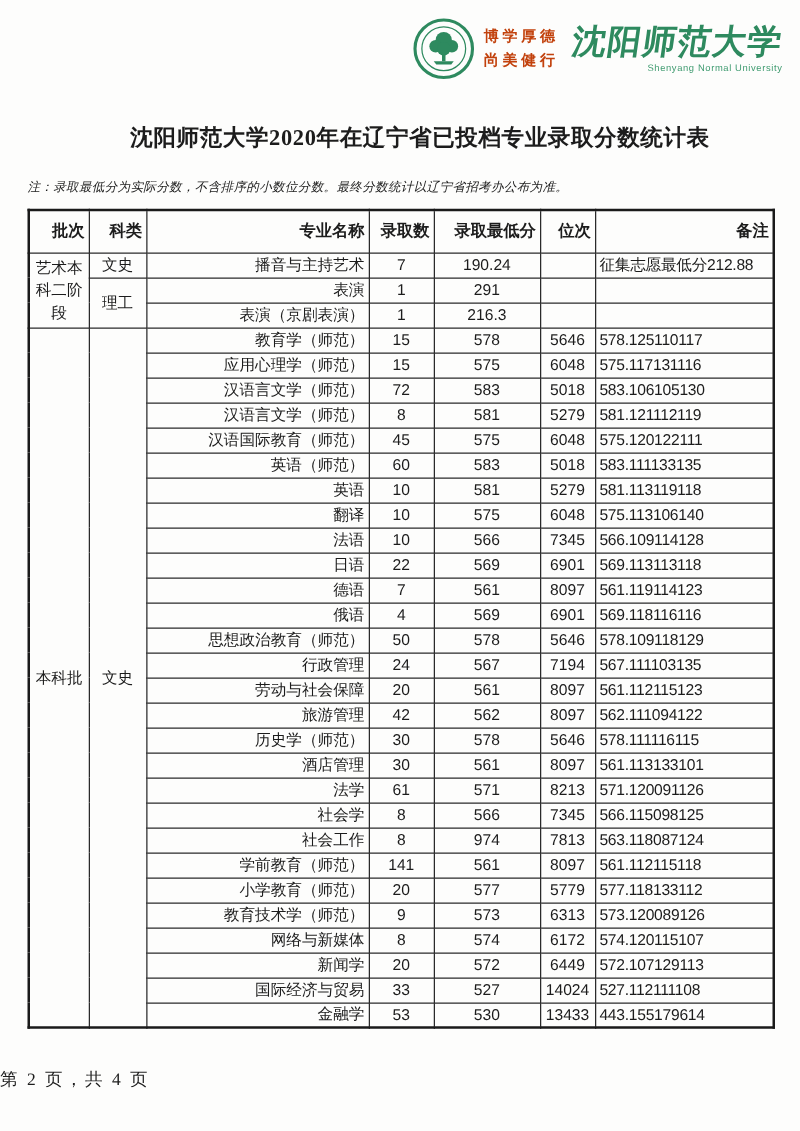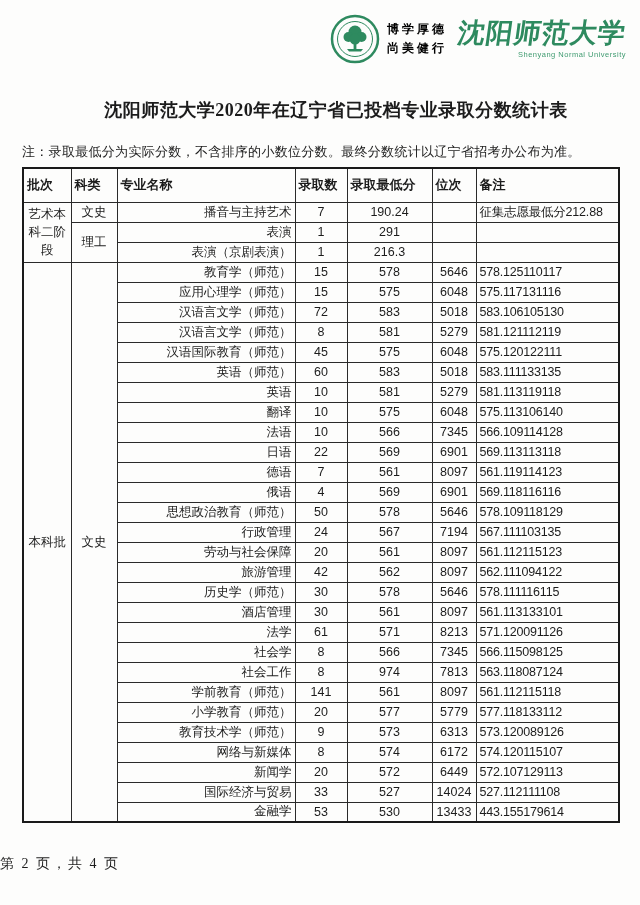--- a/index.html
+++ b/index.html
@@ -12,55 +12,55 @@
     position:relative;
     overflow:hidden;
   }
   
   .logo-row {
     position:absolute; top:14px; right:14px;
     display:flex; align-items:center; gap:7px;
   }
   .emblem { width:50px; height:50px; flex:0 0 auto; }
   .motto {
-    color:#000000; font-weight:bold; font-size:12px;
+    color:#c2410c; font-weight:bold; font-size:12px;
     line-height:1.55; letter-spacing:3px; white-space:nowrap;
   }
   .name-block { display:flex; flex-direction:column; align-items:flex-end; margin-left:4px; }
   .name-cn {
     color:#2e8a5f; font-weight:bold; font-size:27px; line-height:1;
     transform:skewX(-8deg); letter-spacing:1px; white-space:nowrap;
   }
   .name-en {
     color:#3f9b70; font-size:7.5px; letter-spacing:0.5px; margin-top:3px;
     font-family:"Liberation Sans","DejaVu Sans",sans-serif; white-space:nowrap;text-align:center;
   }
   
   .doc-title {
     position:absolute; top:98px; left:16px; width:100%;
     text-align:center; font-size:18px; font-weight:bold; letter-spacing:0.5px;
   }
   .doc-note {
     position:absolute; top:143px; left:22px; width:596px;
-    font-size:13px; letter-spacing:0.3px;
+    font-size:10px; letter-spacing:0.3px;font-style:italic;
   }
   
   table.score {
     position:absolute; top:167px; left:22px;
     width:596px; border-collapse:collapse; table-layout:fixed;
     border:2px solid #1a1a1a;
   }
   .score th, .score td {
     border:1px solid #2a2a2a;
     padding:0 3px;
     overflow:hidden;
     font-size:12.5px;
   }
   .score th {
-    height:34px; font-size:13px; font-weight:bold; text-align:left;
+    height:34px; font-size:13px; font-weight:bold; text-align:right;
     font-family:"Liberation Serif","DejaVu Serif",serif;
   }
   .score td { height:20px; }
   .c-batch, .c-cat {
     text-align:center; vertical-align:middle; font-size:13px;
     line-height:1.45;
   }
   .c-major { text-align:right; padding-left:5px; }
   .c-num {
     text-align:center;

